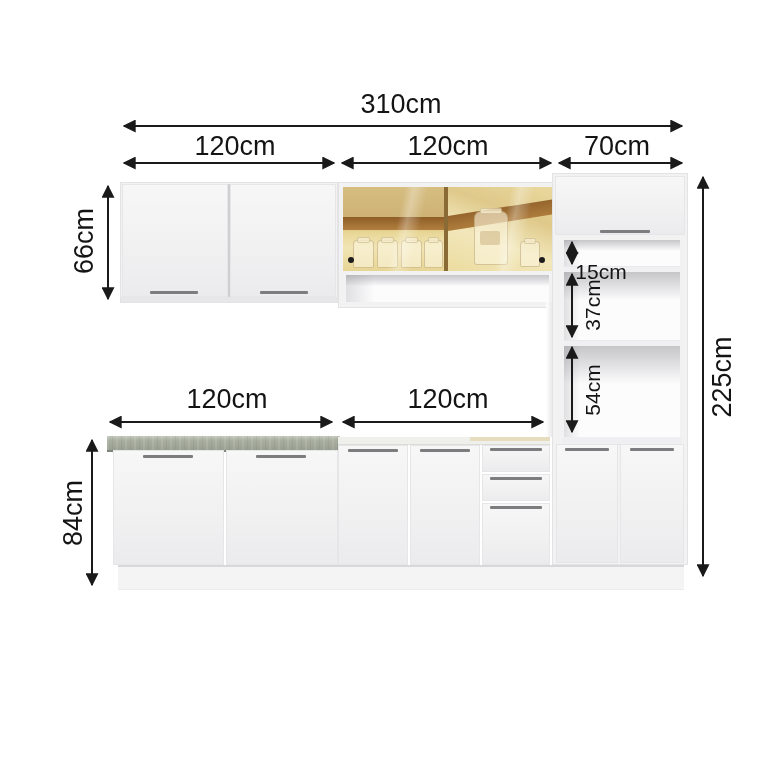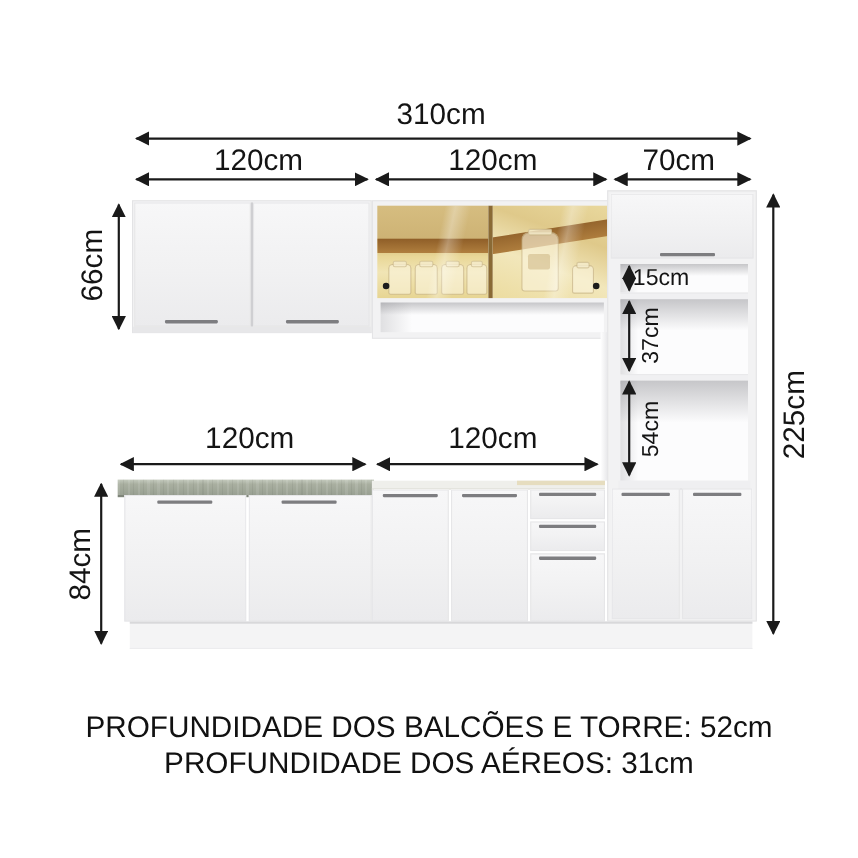--- a/index.html
+++ b/index.html
@@ -151,22 +151,20 @@
     </g>
   </svg>
 
   <div class="dim lbl" style="left:401px;top:104px;">310cm</div>
   <div class="dim lbl" style="left:235px;top:146px;">120cm</div>
   <div class="dim lbl" style="left:448px;top:146px;">120cm</div>
   <div class="dim lbl" style="left:617px;top:146px;">70cm</div>
   <div class="dim v lbl" style="left:84px;top:241px;">66cm</div>
   <div class="dim v lbl" style="left:73px;top:513px;">84cm</div>
   <div class="dim v lbl" style="left:722px;top:377px;">225cm</div>
-  <div class="dim small lbl" style="left:601px;top:253px;">15cm</div>
+  <div class="dim small lbl" style="left:601px;top:271px;">15cm</div>
   <div class="dim small v lbl" style="left:592px;top:305px;">37cm</div>
   <div class="dim small v lbl" style="left:592px;top:390px;">54cm</div>
   <div class="dim lbl" style="left:227px;top:399px;">120cm</div>
   <div class="dim lbl" style="left:448px;top:399px;">120cm</div>
 
-  <div class="footer-line" style="top:646px;">PROFUNDIDADE DOS BALCÕES E TORRE: 52cm</div>
-  <div class="footer-line" style="top:679px;">PROFUNDIDADE DOS AÉREOS: 31cm</div>
 
 </div>
 
 </body></html>

